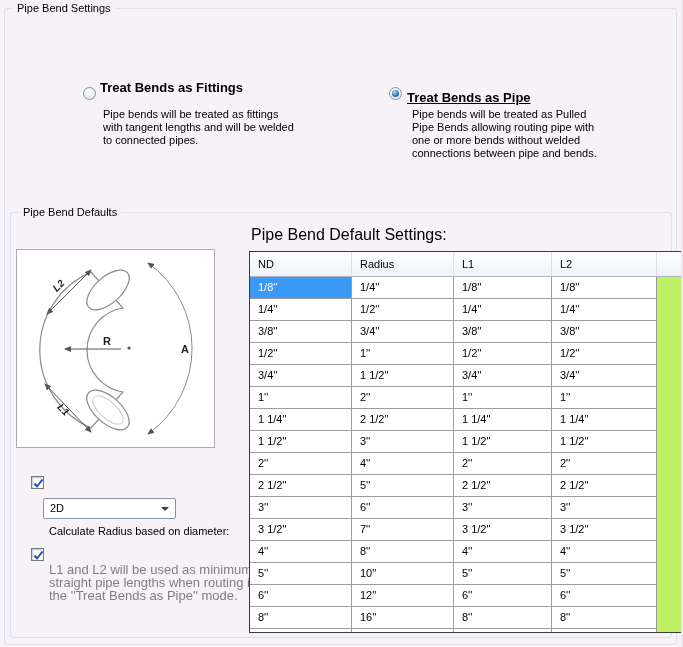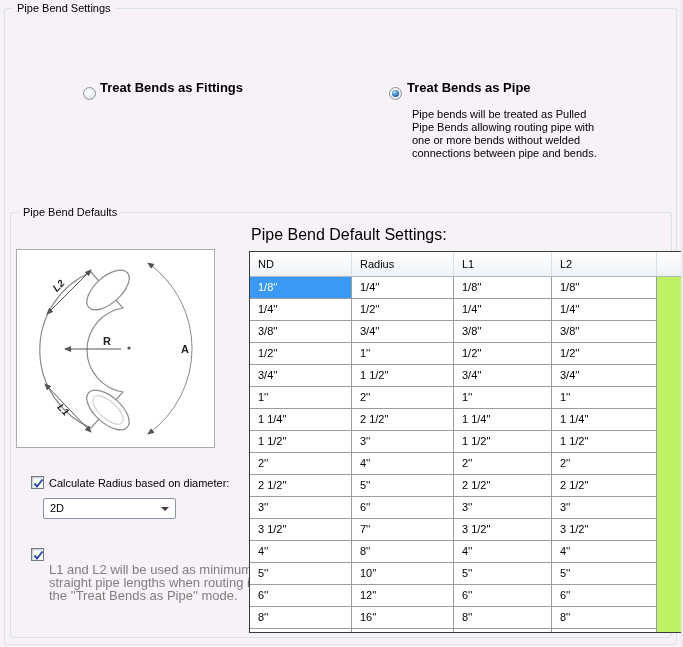--- a/index.html
+++ b/index.html
@@ -20,21 +20,21 @@
   .radio{position:absolute;width:13px;height:13px;border-radius:50%;box-sizing:border-box;
     border:1px solid #8A939C;background:radial-gradient(circle at 40% 35%,#FFFFFF,#E9EBEE 65%,#D5D8DC);}
   .radio.checked::after{content:"";position:absolute;left:2px;top:2px;right:2px;bottom:2px;border-radius:50%;
     background:radial-gradient(circle at 38% 32%,#A6E2FA,var(--radio-dot,#2A71B8) 60%,#1B5A9E);}
   .opt-title{position:absolute;font-size:13px;font-weight:bold;white-space:nowrap;}
   .opt-desc{position:absolute;font-size:11px;line-height:13px;white-space:pre-line;}
   
   .checkbox{position:absolute;width:13px;height:13px;box-sizing:border-box;background:#fff;
     border:1px solid #717B86;box-shadow:inset 1px 1px 2px rgba(110,125,140,.45);}
   .checkbox svg{position:absolute;left:0;top:0;}
-  .cb-label{position:absolute;font-size:11px;white-space:nowrap;}
+  .cb-label{position:absolute;font-size:11px;white-space:nowrap;margin-top:48px;}
   .note{position:absolute;font-size:13px;line-height:13px;color:#7F7F7F;white-space:pre-line;}
   .combo{position:absolute;left:43px;top:498px;width:133px;height:21px;box-sizing:border-box;
     background:#fff;border:1px solid #8795A3;border-radius:2px;}
   .combo-value{position:absolute;left:6px;top:3px;}
   .combo-arrow{position:absolute;right:6px;top:8px;width:0;height:0;
     border-left:4px solid transparent;border-right:4px solid transparent;border-top:4px solid #3A3A3A;}
   
   .diagram{position:absolute;left:16px;top:249px;width:199px;height:199px;background:#FFFFFF;
     border:1px solid #ABABAB;box-sizing:border-box;}
   .diagram svg text{font-family:"Liberation Sans",sans-serif;font-weight:bold;fill:#222;}
@@ -70,23 +70,26 @@
 <body>
 
 <div class="win">
 
   <div class="groupbox outer">
     <span class="group-label">Pipe Bend Settings</span>
   </div>
 
   <span class="radio" style="left:83px;top:87px;"></span>
   <div class="opt-title" style="left:100px;top:80px;">Treat Bends as Fittings</div>
+  <div class="opt-desc" style="left:103px;top:108px;">Pipe bends will be treated as fittings
+with tangent lengths and will be welded
+to connected pipes.</div>
 
   <span class="radio checked" style="left:389px;top:87px;"></span>
-  <div class="opt-title" style="left:407px;top:80px;">Treat Bends as Pipe</div>
+  <div class="opt-title" style="left:407px;top:90px;text-decoration:underline;">Treat Bends as Pipe</div>
   <div class="opt-desc" style="left:412px;top:108px;">Pipe bends will be treated as Pulled
 Pipe Bends allowing routing pipe with
 one or more bends without welded
 connections between pipe and bends.</div>
 
   <div class="groupbox inner">
     <span class="group-label">Pipe Bend Defaults</span>
   </div>
 
   <div class="diagram">

